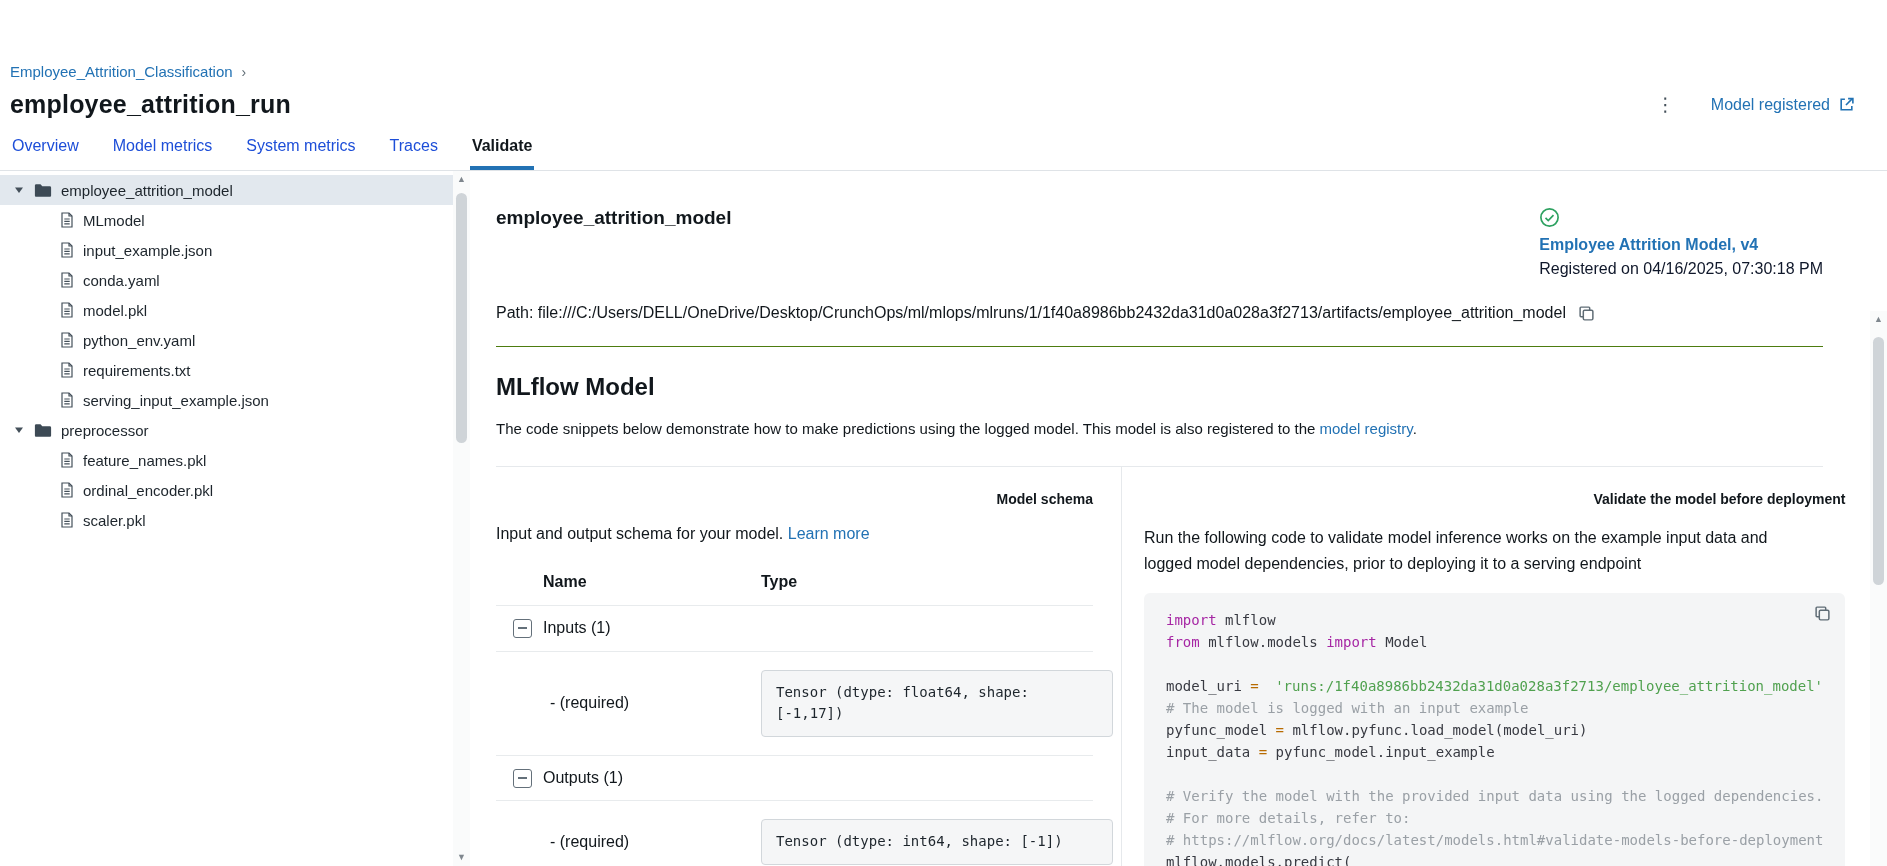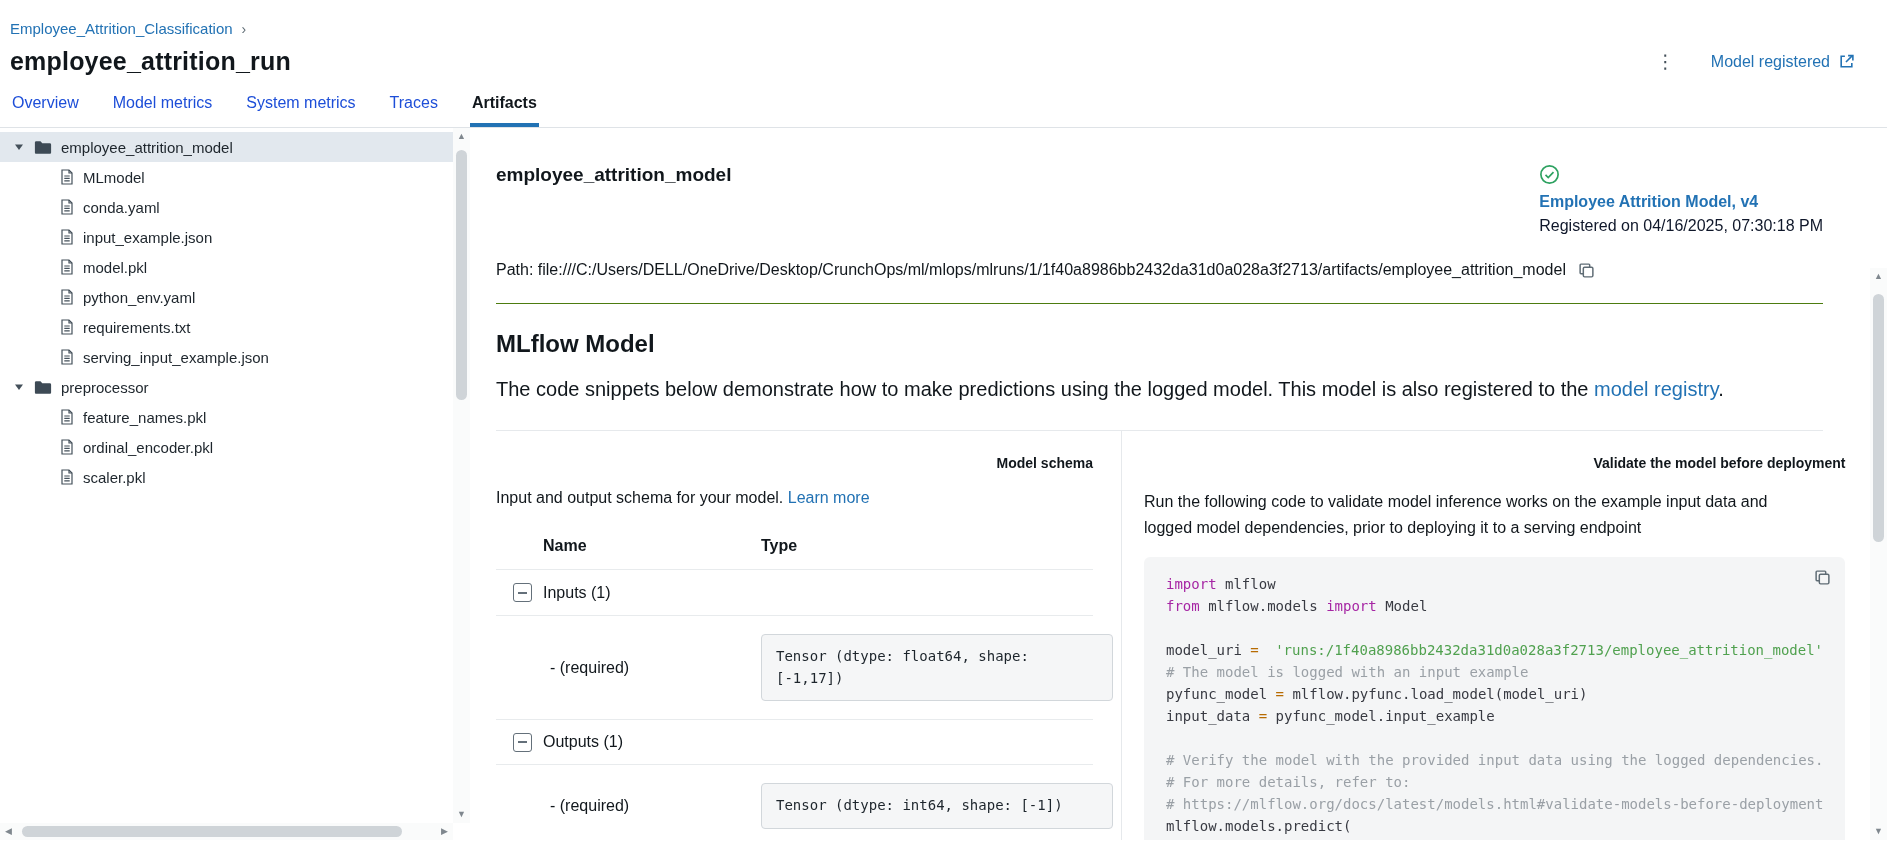--- a/index.html
+++ b/index.html
@@ -1,21 +1,21 @@
 <!DOCTYPE html>
 <html><head>
 <meta charset="utf-8">
 <style>
   * { margin:0; padding:0; box-sizing:border-box; }
   body { font-family:"Liberation Sans", sans-serif; background:#ffffff; }
   .app { width:1887px; height:866px; position:relative; overflow:hidden; background:#fff; color:#11171c; }
 
   
   .topbar { padding:20px 16px 0 10px; }
-  .breadcrumb { display:flex; align-items:center; gap:9px; font-size:15px; }
+  .breadcrumb { display:flex; align-items:center; gap:9px; font-size:15px;margin-top:43px; }
   .breadcrumb .crumb-link { color:#2272b4; text-decoration:none; cursor:pointer; }
   .breadcrumb .sep { color:#5f6c75; font-size:14px; }
   .title-row { display:flex; justify-content:space-between; align-items:center; margin-top:10px; padding-right:16px; }
   .page-title { font-size:25px; font-weight:700; letter-spacing:.2px; }
   .actions { display:flex; align-items:center; gap:30px; }
   .kebab { color:#44505a; font-size:19px; line-height:1; cursor:pointer; padding:4px 6px; }
   .model-registered { display:flex; align-items:center; gap:8px; color:#2272b4; font-size:16px; cursor:pointer; }
 
   .tabs { display:flex; gap:30px; padding:18px 0 0 10px; border-bottom:1px solid #dfe3e7; }
   .tab { font-size:16px; color:#1d4ed8; padding:0 2px 11px; border-bottom:4px solid transparent; cursor:pointer; }
@@ -51,21 +51,21 @@
   .artifact-header { display:flex; justify-content:space-between; align-items:flex-start; }
   .artifact-title { font-size:19px; font-weight:700; }
   .reg-block { font-size:16px; }
   .reg-check { margin-bottom:4px; }
   .reg-link { color:#2272b4; text-decoration:none; cursor:pointer; display:inline-block; margin-bottom:6px;font-weight:bold; }
   .reg-date { color:#0f172a; }
   .path-row { margin-top:26px; display:flex; align-items:center; gap:12px; font-size:16px; padding-bottom:24px; border-bottom:1px solid #4d7c0f; }
   .copy-icon { display:flex; align-items:center; cursor:pointer; }
 
   .mlm-heading { font-size:24px; font-weight:700; margin-top:26px; }
-  .mlm-desc { font-size:20px; margin-top:17px; line-height:1.45; }
+  .mlm-desc { font-size:15px; margin-top:17px; line-height:1.45; }
   .mlm-desc a { color:#2272b4; text-decoration:none; cursor:pointer; }
 
   .columns { display:grid; grid-template-columns:626px 1fr; margin-top:26px; border-top:1px solid #e6e9ec; }
   .col-left { border-right:1px solid #e6e9ec; padding:24px 28px 0 0; }
   .col-right { padding:24px 0 0 22px; }
   .col-h { font-size:14px; font-weight:700;text-align:right; }
   .col-sub { font-size:16px; margin-top:18px; }
   .col-sub a { color:#2272b4; text-decoration:none; cursor:pointer; }
 
   
@@ -116,21 +116,21 @@
         </div>
       </div>
     </div>
   </div>
 
   <div class="tabs">
       <div class="tab">Overview</div>
       <div class="tab">Model metrics</div>
       <div class="tab">System metrics</div>
       <div class="tab">Traces</div>
-      <div class="tab active">Artifacts</div>
+      <div class="tab active">Validate</div>
     </div>
 
   <div class="content">
 
     <aside class="sidebar">
       <div class="tree">
           <div class="tree-row folder selected">
             <span class="caret">
               <svg width="10" height="10" viewBox="0 0 10 10">
                 <path d="M1 2.5h8L5 8z" fill="#44505a"></path>
@@ -154,31 +154,31 @@
             <span class="lbl">MLmodel</span>
           </div>
           <div class="tree-row file">
             <span class="ficon">
               <svg width="14" height="16" viewBox="0 0 14 16" fill="none" stroke="#44505a" stroke-width="1.2">
                 <path d="M2 1h7l3 3v11H2z"></path>
                 <path d="M9 1v3h3"></path>
                 <path d="M4.3 7h5.4M4.3 9.4h5.4M4.3 11.8h5.4"></path>
               </svg>
             </span>
+            <span class="lbl">input_example.json</span>
+          </div>
+          <div class="tree-row file">
+            <span class="ficon">
+              <svg width="14" height="16" viewBox="0 0 14 16" fill="none" stroke="#44505a" stroke-width="1.2">
+                <path d="M2 1h7l3 3v11H2z"></path>
+                <path d="M9 1v3h3"></path>
+                <path d="M4.3 7h5.4M4.3 9.4h5.4M4.3 11.8h5.4"></path>
+              </svg>
+            </span>
             <span class="lbl">conda.yaml</span>
-          </div>
-          <div class="tree-row file">
-            <span class="ficon">
-              <svg width="14" height="16" viewBox="0 0 14 16" fill="none" stroke="#44505a" stroke-width="1.2">
-                <path d="M2 1h7l3 3v11H2z"></path>
-                <path d="M9 1v3h3"></path>
-                <path d="M4.3 7h5.4M4.3 9.4h5.4M4.3 11.8h5.4"></path>
-              </svg>
-            </span>
-            <span class="lbl">input_example.json</span>
           </div>
           <div class="tree-row file">
             <span class="ficon">
               <svg width="14" height="16" viewBox="0 0 14 16" fill="none" stroke="#44505a" stroke-width="1.2">
                 <path d="M2 1h7l3 3v11H2z"></path>
                 <path d="M9 1v3h3"></path>
                 <path d="M4.3 7h5.4M4.3 9.4h5.4M4.3 11.8h5.4"></path>
               </svg>
             </span>
             <span class="lbl">model.pkl</span>

